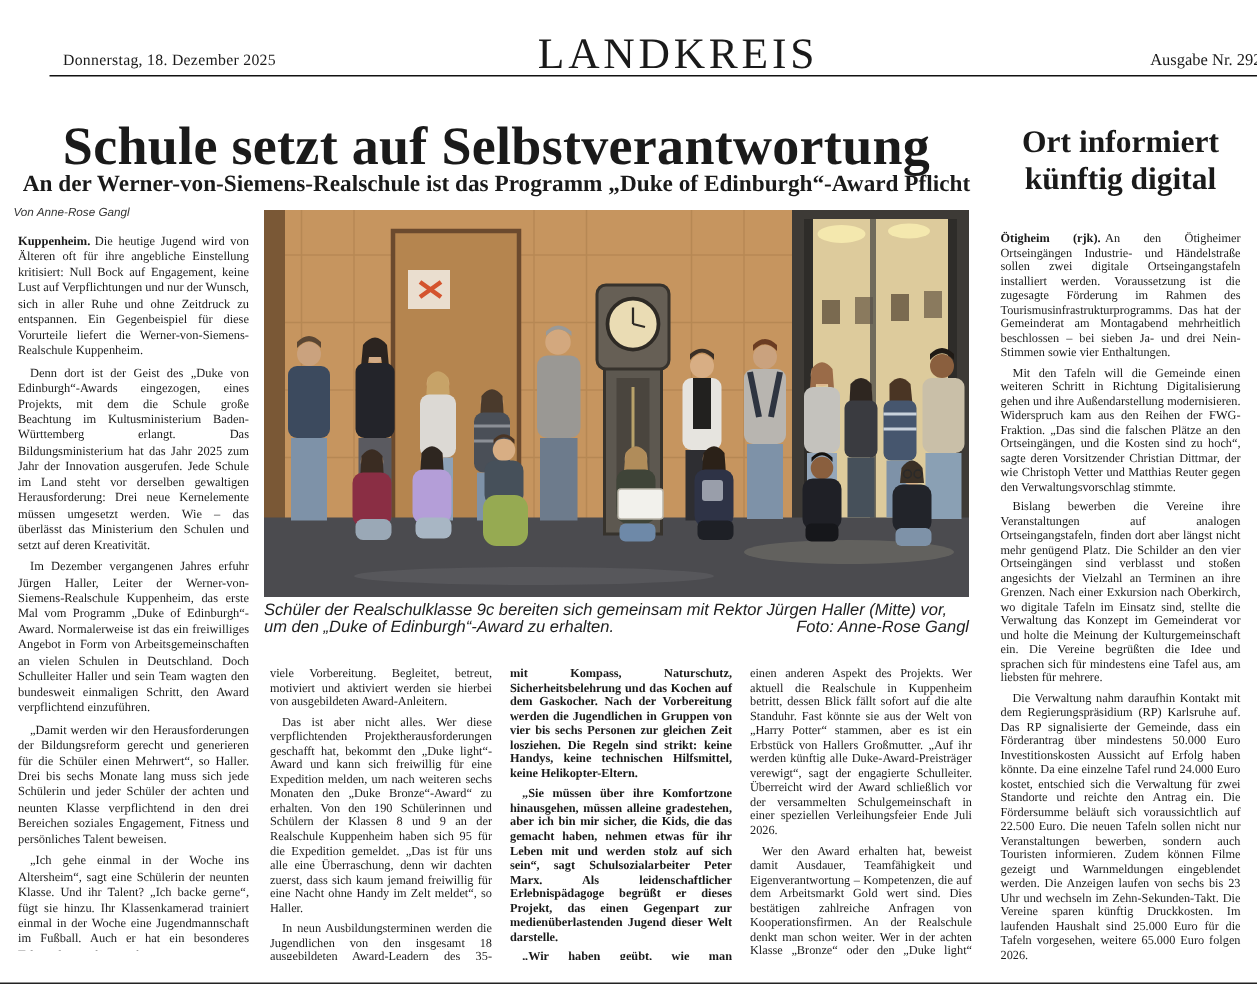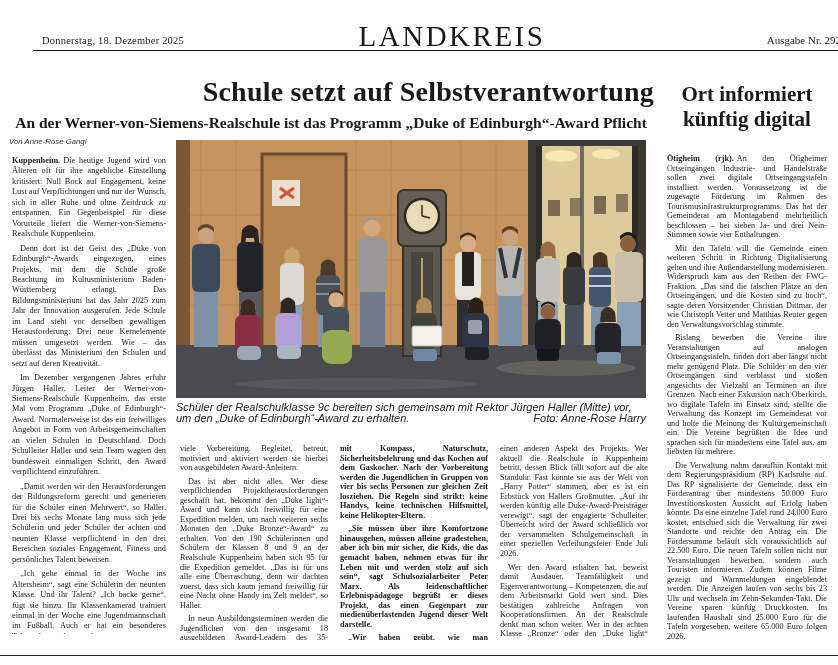--- a/index.html
+++ b/index.html
@@ -16,22 +16,22 @@
   }
   .m-date{position:absolute;left:9px;bottom:4px;font-size:10.5px;letter-spacing:.2px;}
   .m-section{
     position:absolute;left:0;right:0;bottom:-3px;text-align:center;
     font-size:29px;letter-spacing:2.5px;font-weight:500;
   }
   .m-issue{position:absolute;right:30px;bottom:4px;font-size:11px;}
   .m-page{position:absolute;right:8px;bottom:3px;font-size:13px;font-weight:bold;}
   
   .headline{
-    position:absolute;left:8px;top:76px;width:646px;text-align:right;
-    font-size:28px;font-weight:bold;letter-spacing:.2px;
+    position:absolute;left:8px;top:76px;width:646px;text-align:center;
+    font-size:36px;font-weight:bold;letter-spacing:.2px;
   }
   .subhead{
     position:absolute;left:8px;top:114px;width:646px;text-align:center;
     font-size:15.5px;font-weight:bold;
   }
   .byline{
     position:absolute;left:9px;top:137px;width:160px;
     font-family:"Liberation Sans", sans-serif;font-style:italic;font-size:7.8px;color:#333;
   }
   .col{position:absolute;overflow:hidden;}
@@ -231,21 +231,21 @@
       <circle cx="429" cy="176" r="2.6" fill="none" stroke="#2a2a2a"></circle>
         <circle cx="436" cy="176" r="2.6" fill="none" stroke="#2a2a2a"></circle>
       <rect x="419" y="183" width="26" height="32" rx="7" fill="#22242a"></rect>
         <rect x="421" y="212" width="24" height="12" rx="4" fill="#7e92a8"></rect>
     </g>
   </svg>
 </div>
 
 <div class="caption">
   <span>Schüler der Realschulklasse 9c bereiten sich gemeinsam mit Rektor Jürgen Haller (Mitte) vor, um den „Duke of Edinburgh“-Award zu erhalten.</span>
-  <span class="credit">Foto: Anne-Rose Harry</span>
+  <span class="credit">Foto: Anne-Rose Gangl</span>
 </div>
 
 <div id="col2" class="col bodytext tight">
   <p>viele Vorbereitung. Begleitet, betreut, motiviert und aktiviert werden sie hierbei von ausgebildeten Award-Anleitern.</p>
   <p class="ind">Das ist aber nicht alles. Wer diese verpflichtenden Projektherausforderungen geschafft hat, bekommt den „Duke light“-Award und kann sich freiwillig für eine Expedition melden, um nach weiteren sechs Monaten den „Duke Bronze“-Award“ zu erhalten. Von den 190 Schülerinnen und Schülern der Klassen 8 und 9 an der Realschule Kuppenheim haben sich 95 für die Expedition gemeldet. „Das ist für uns alle eine Überraschung, denn wir dachten zuerst, dass sich kaum jemand freiwillig für eine Nacht ohne Handy im Zelt meldet“, so Haller.</p>
   <p class="ind">In neun Ausbildungsterminen werden die Jugendlichen von den insgesamt 18 ausgebildeten Award-Leadern des 35-köpfigen Kollegiums auf die Expedition vorbereitet. Es geht um Routenplanung</p>
 </div>
 
 <div id="col3" class="col bodytext tight">
   <p>mit Kompass, Naturschutz, Sicherheitsbelehrung und das Kochen auf dem Gaskocher. Nach der Vorbereitung werden die Jugendlichen in Gruppen von vier bis sechs Personen zur gleichen Zeit losziehen. Die Regeln sind strikt: keine Handys, keine technischen Hilfsmittel, keine Helikopter-Eltern.</p>

